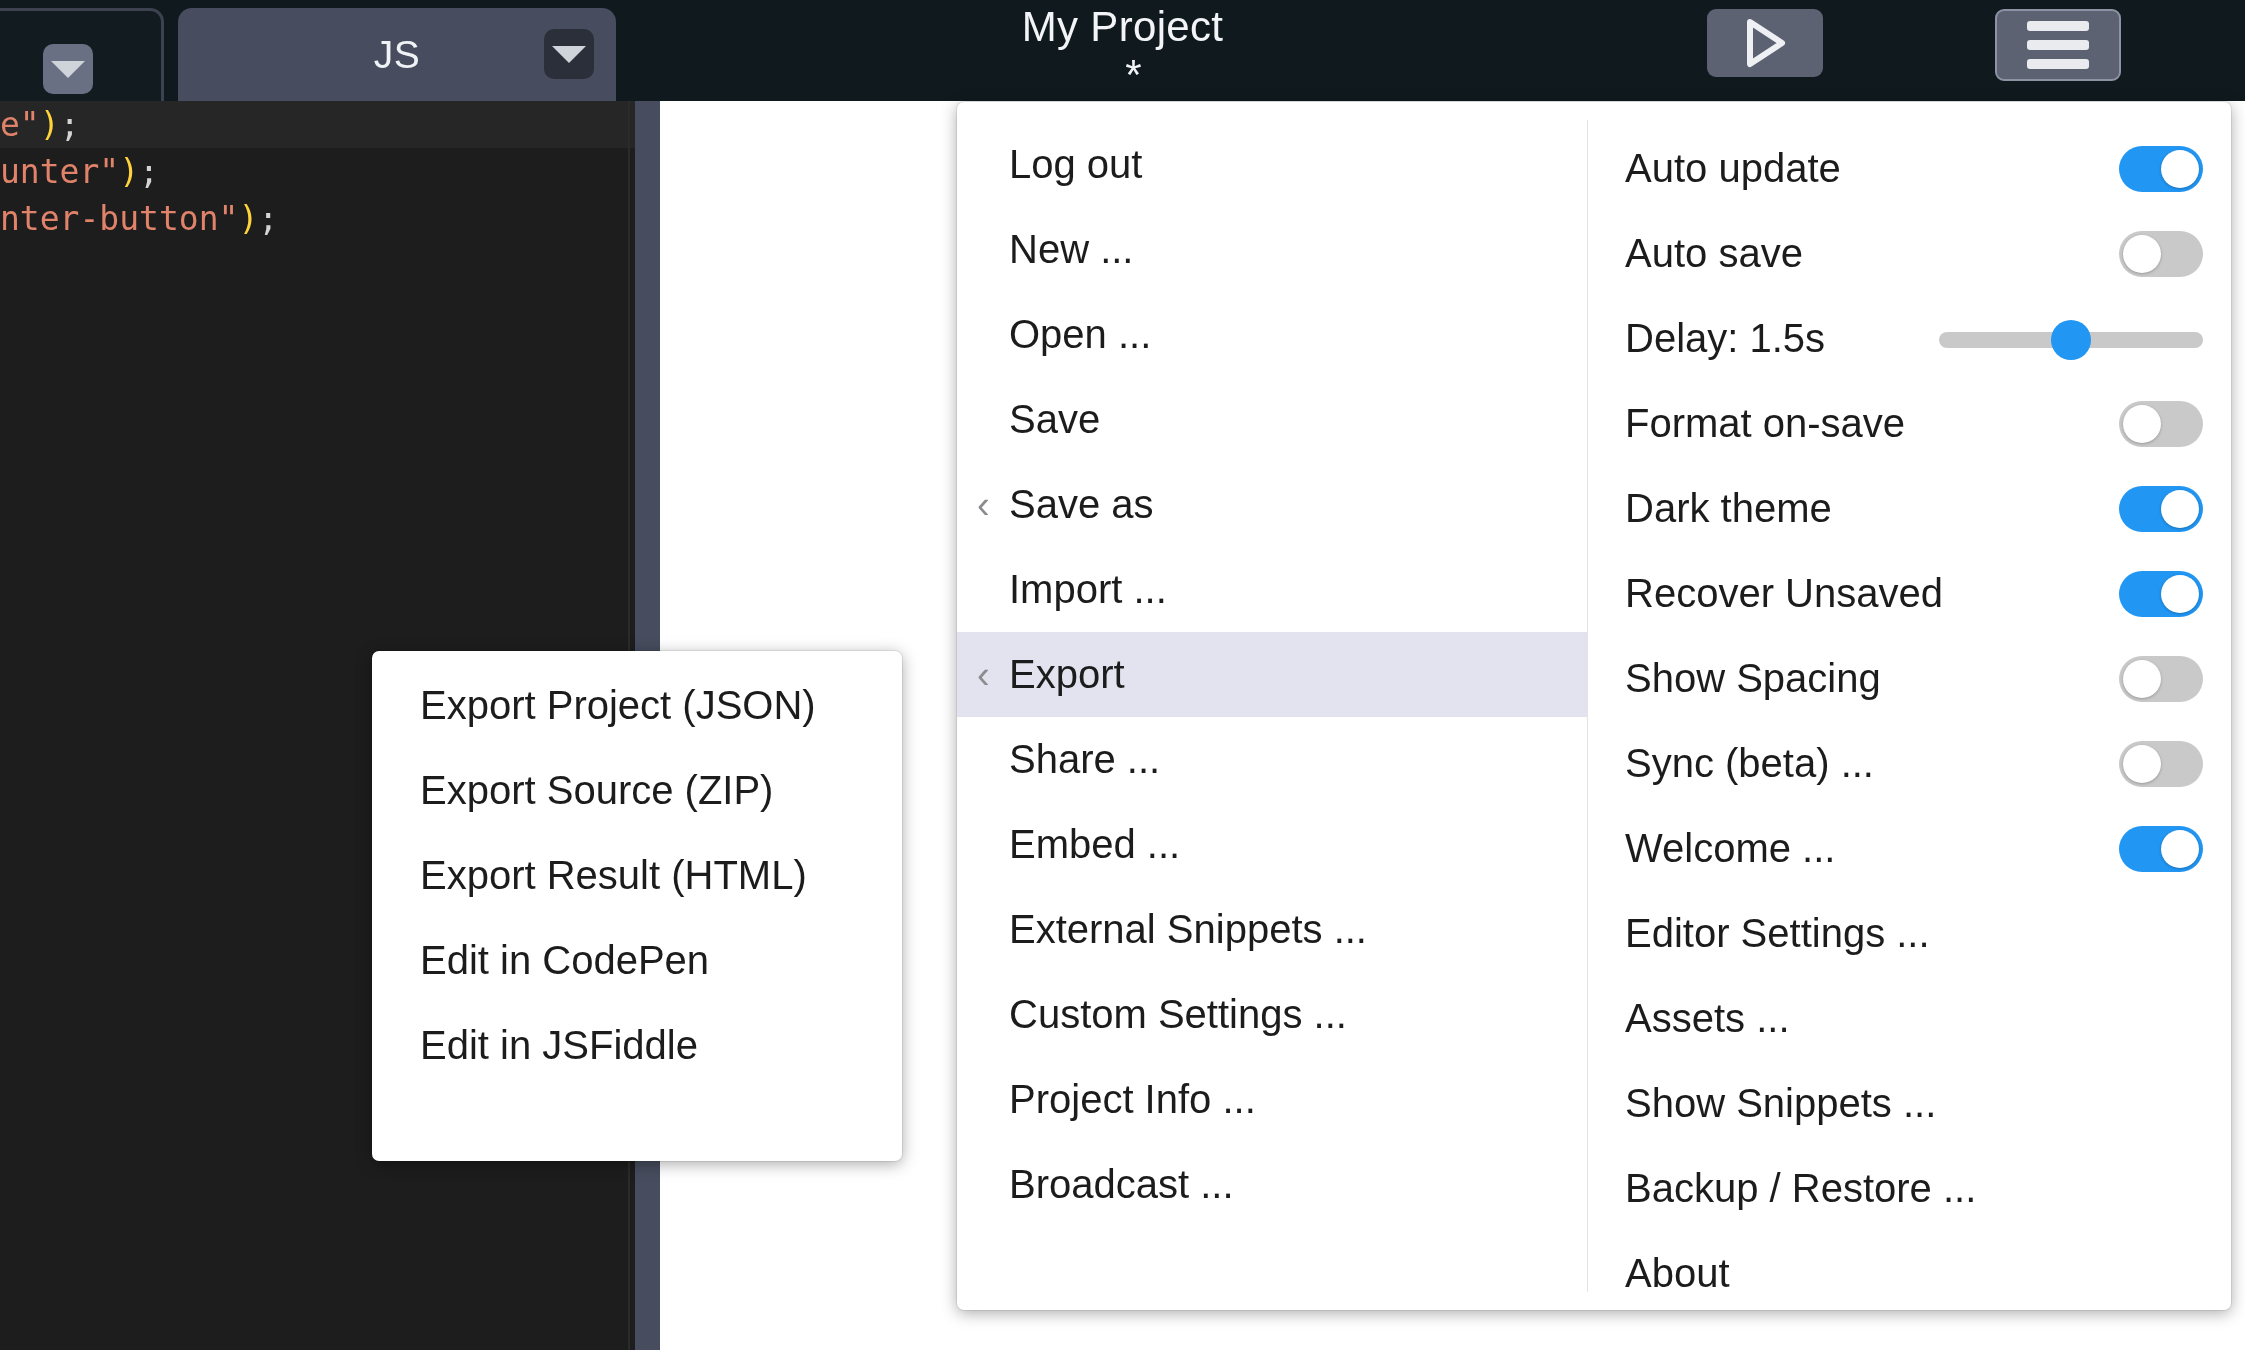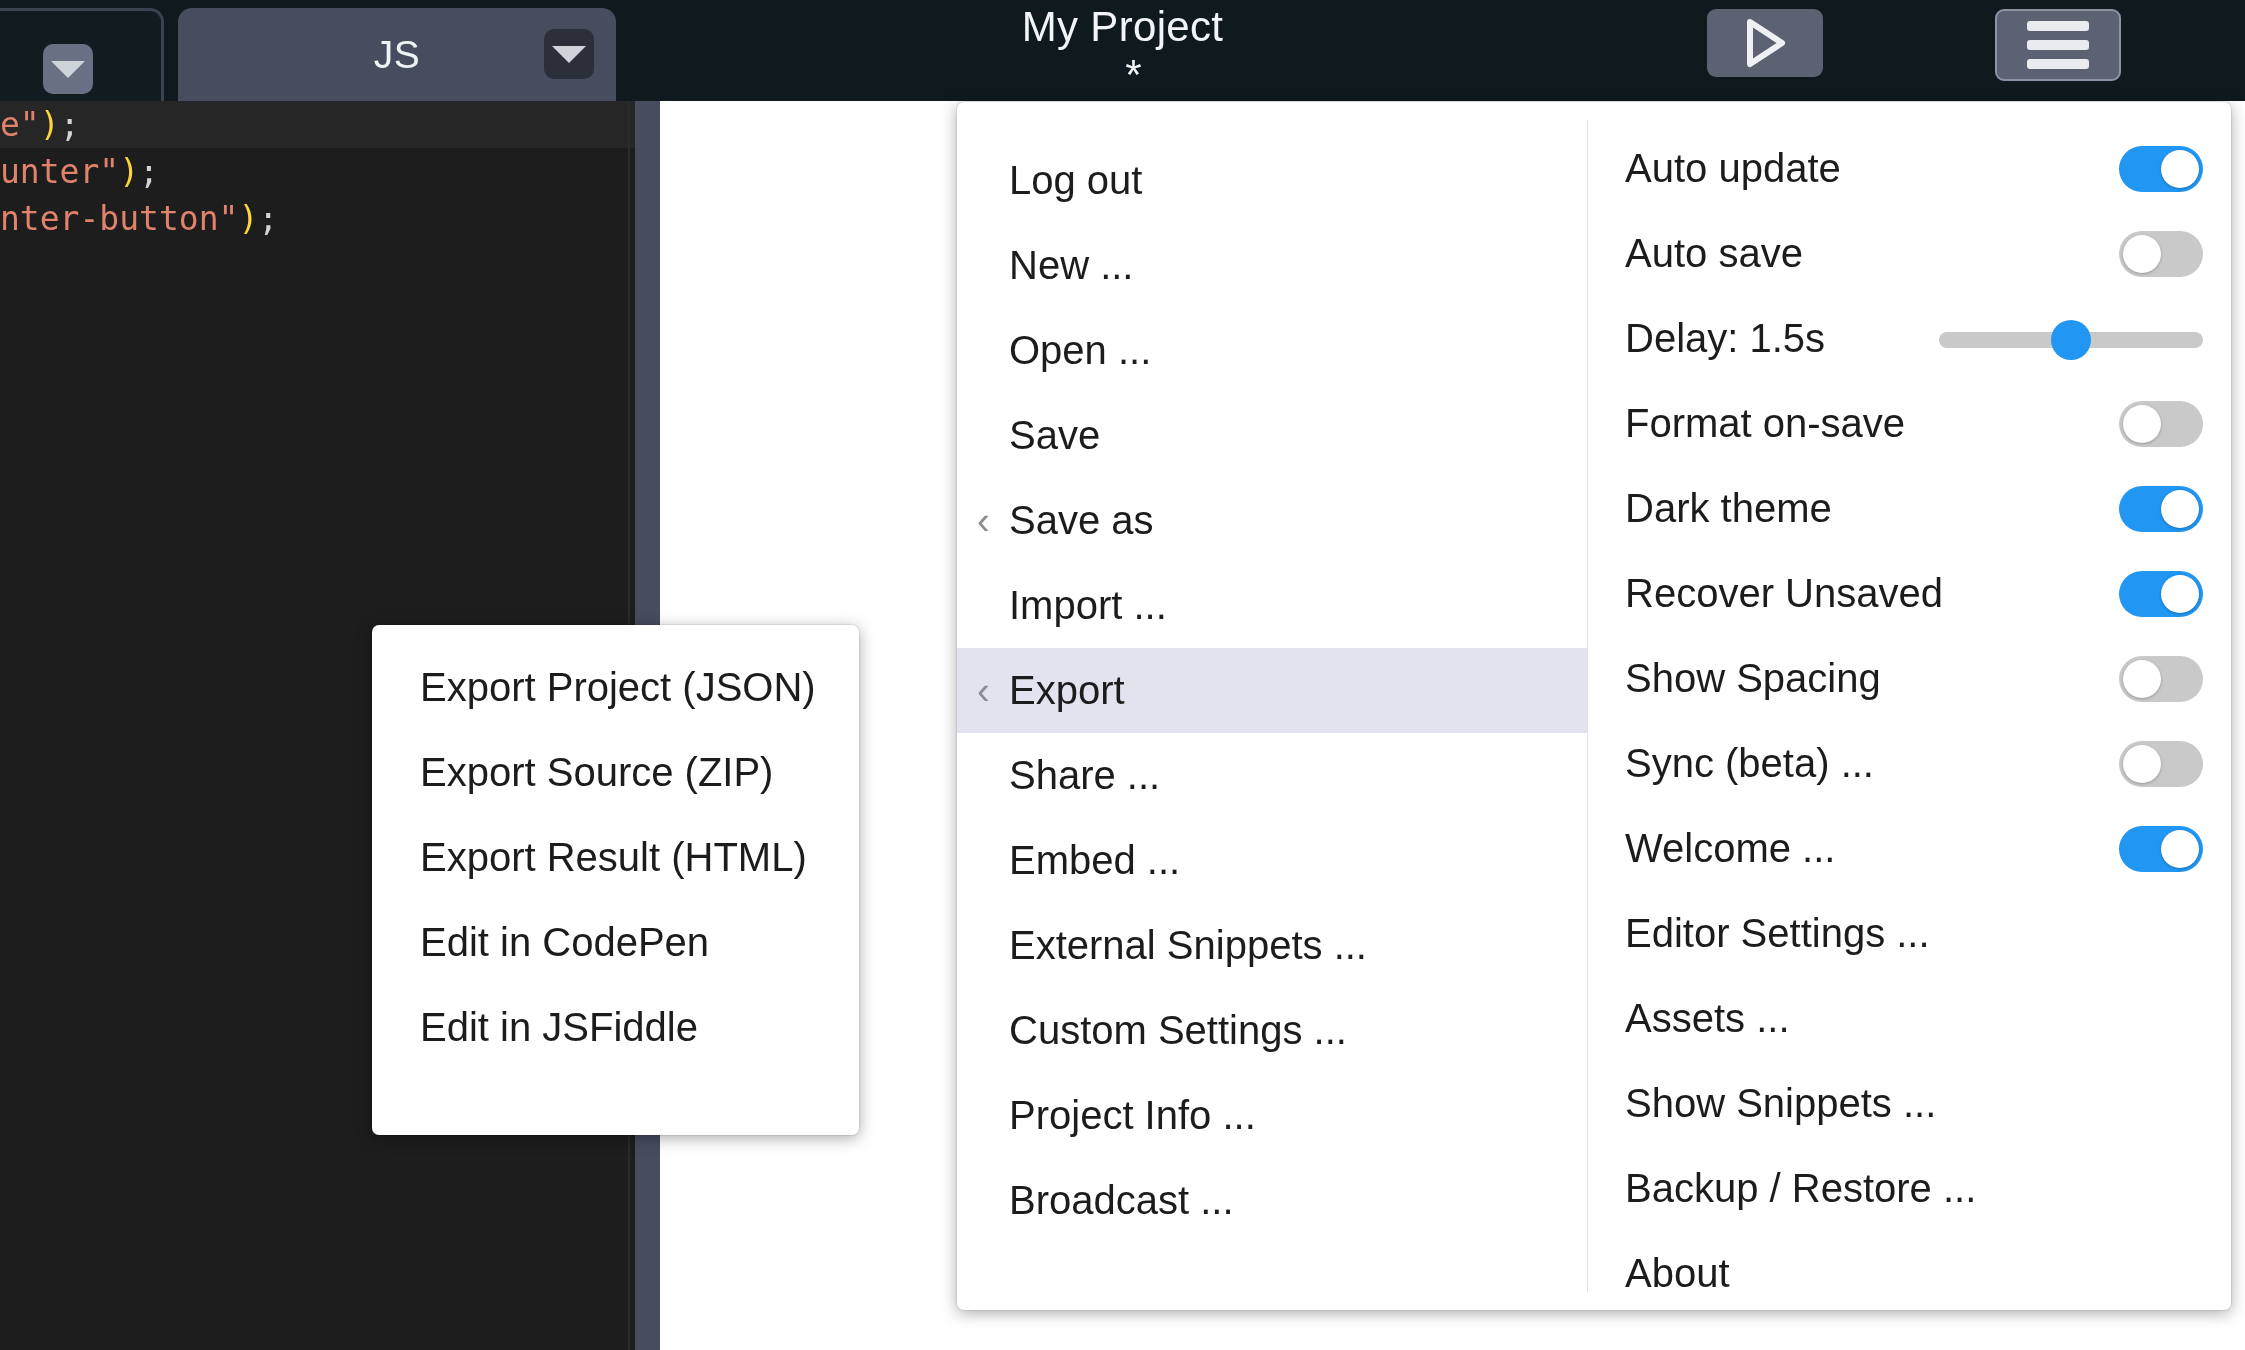--- a/index.html
+++ b/index.html
@@ -110,21 +110,21 @@
     background: #ffffff;
     border-radius: 7px;
     box-shadow: 0 3px 16px rgba(0,0,0,.34), 0 0 0 1px rgba(0,0,0,.07);
     z-index: 20;
   }
   #main-menu {
     left: 957px; top: 102px; width: 1274px; height: 1208px;
     display: flex;
   }
   .menu-col { box-sizing: border-box; }
-  .col-left { width: 630px; padding-top: 36px; position: relative; }
+  .col-left { width: 630px; padding-top: 20px; position: relative; }
   .col-divider {
     position: absolute; left: 630px; top: 18px; width: 1px; bottom: 18px;
     background: #e3e3e6;
   }
   .col-right { width: 644px; padding-top: 24px; }
 
   .mi {
     height: 85px; display: flex; align-items: center;
     font-size: 40px; color: #1c1c1c; position: relative;
     padding-left: 52px; box-sizing: border-box;
@@ -159,22 +159,22 @@
     position: absolute; left: 0; top: 16px; width: 264px; height: 16px;
     border-radius: 8px; background: #c9c9c9;
   }
   .slider .thumb {
     position: absolute; top: 4px; left: 122px;
     width: 40px; height: 40px; border-radius: 50%; background: #2196f3;
   }
 
   
   #export-submenu {
-    left: 372px; top: 625px; width: 487px; height: 510px;
-    padding-top: 20px; box-sizing: border-box;
+    left: 372px; top: 651px; width: 530px; height: 510px;
+    padding-top: 12px; box-sizing: border-box;
   }
   #export-submenu .mi { padding-left: 48px; height: 85px; }
 </style>
 </head>
 <body>
 
 <div id="root">
 
   <div class="editor" id="editor">
       <div class="code-line cl-hl"><span class="tok-str">e"</span><span class="tok-paren">)</span><span class="tok-punc">;</span></div>

